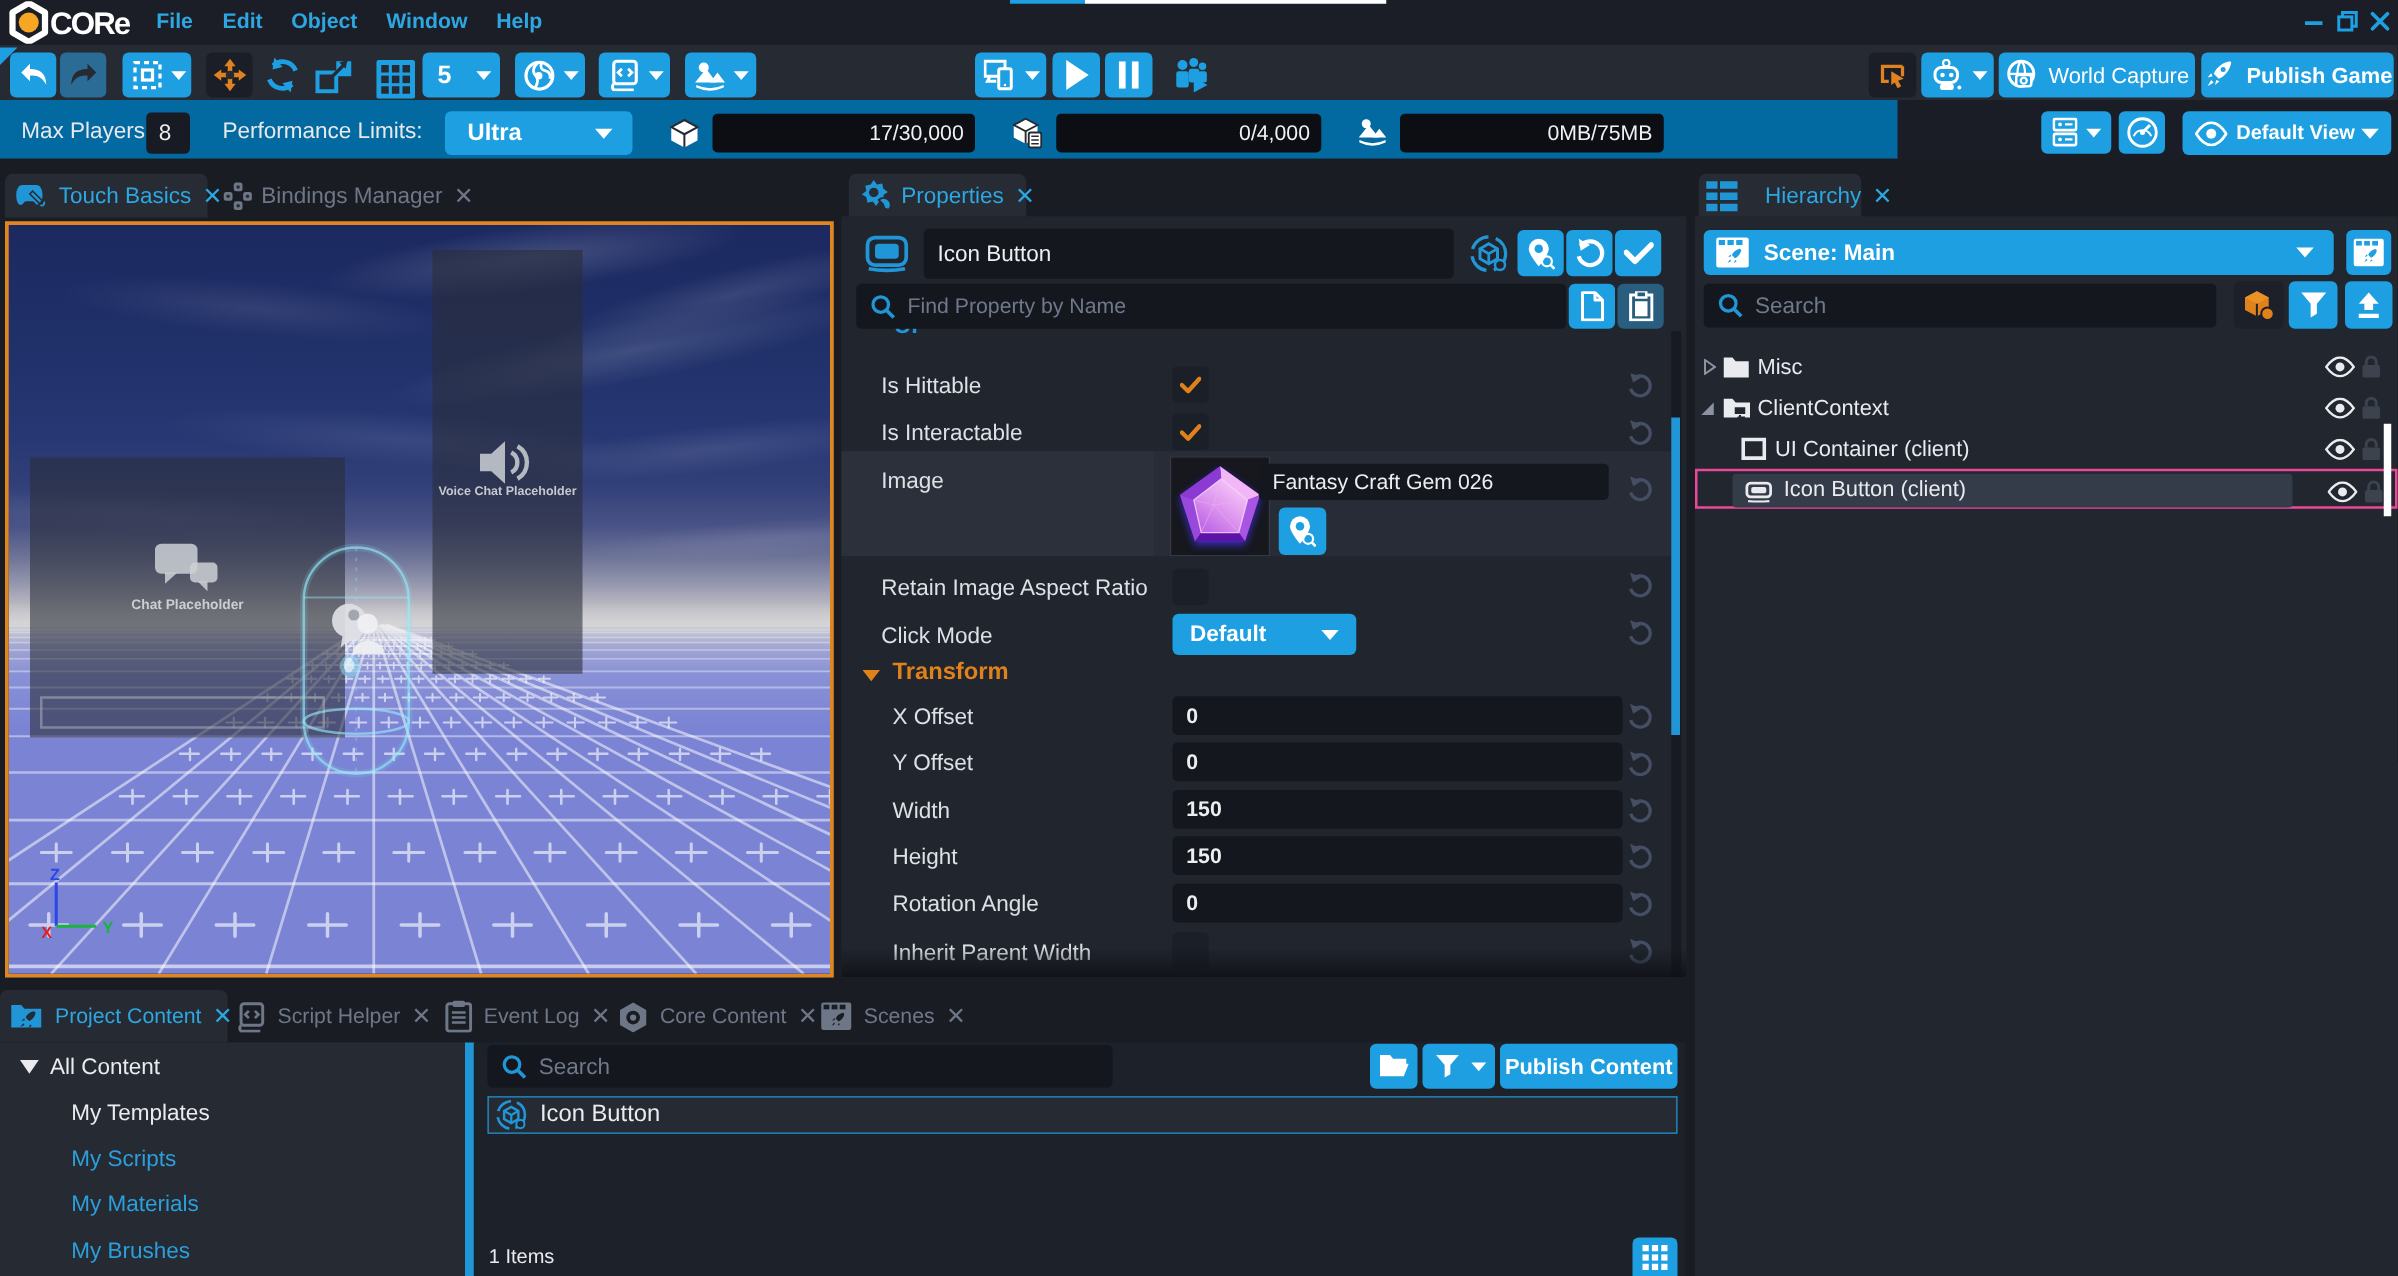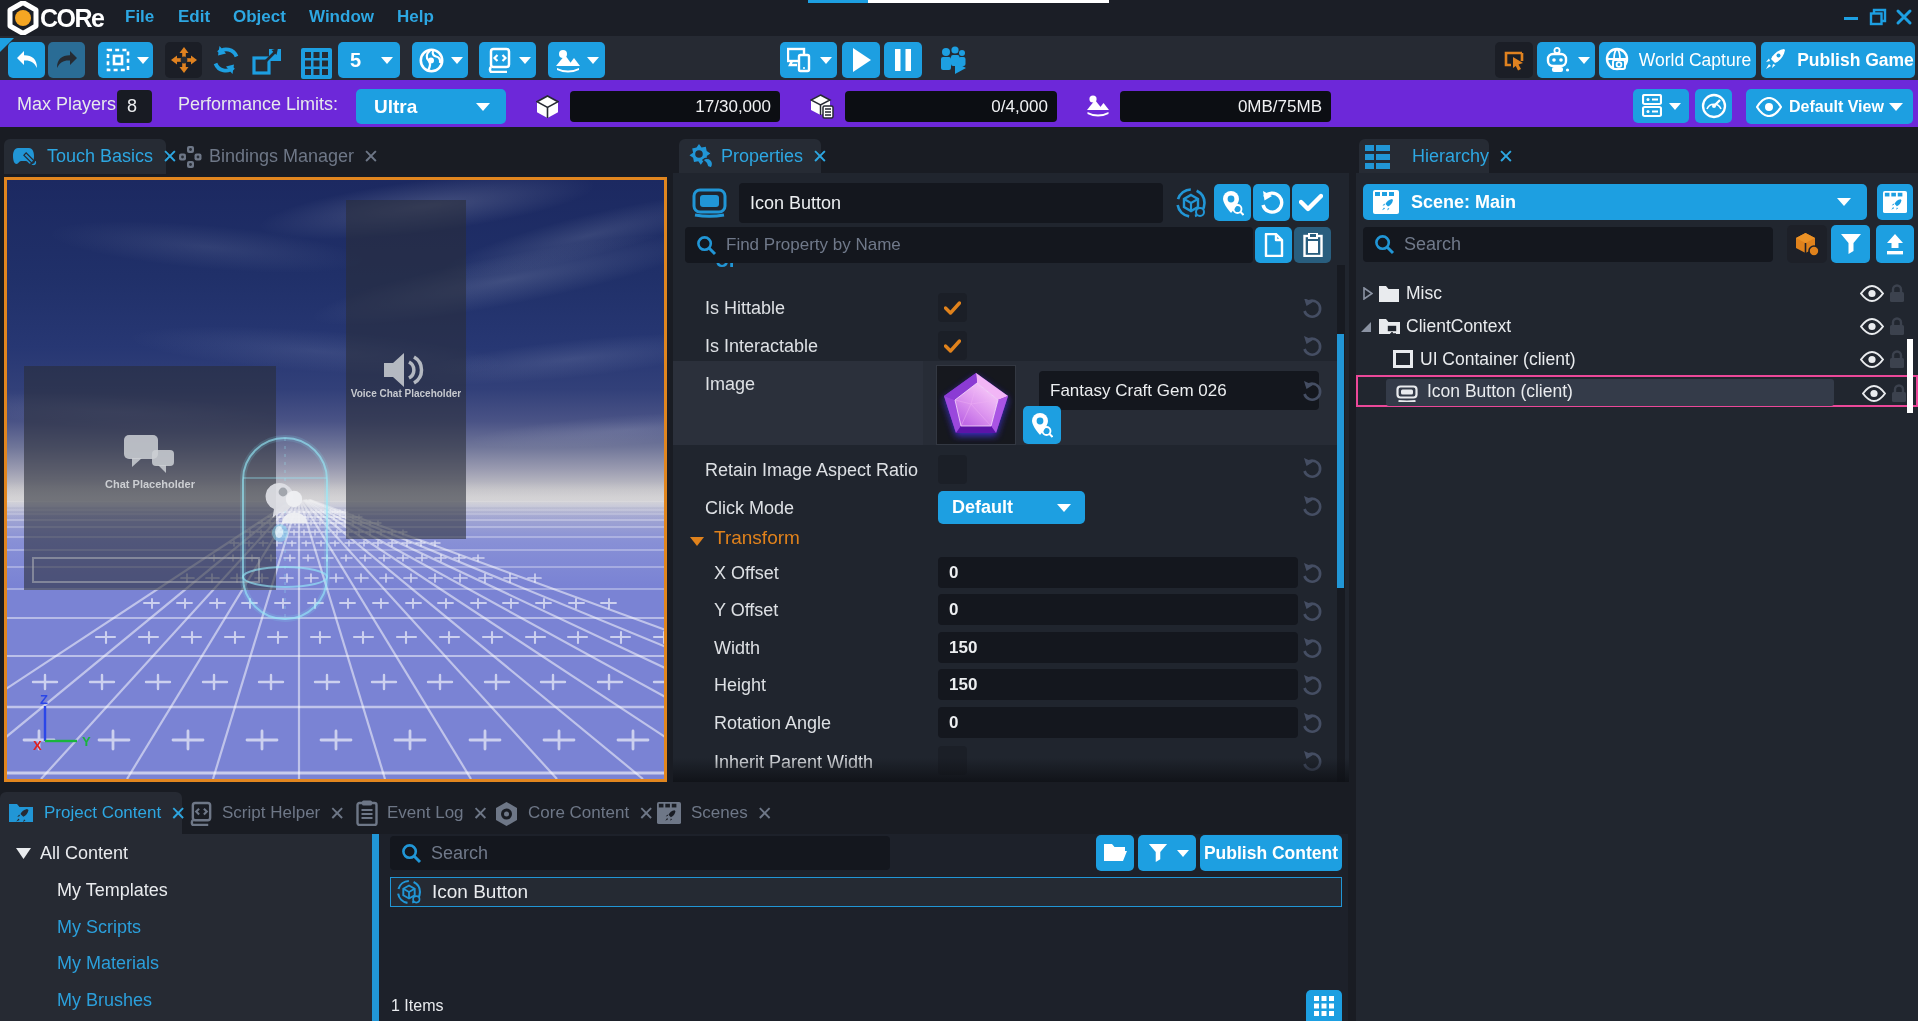--- a/index.html
+++ b/index.html
@@ -4,21 +4,21 @@
 <style>
 * { margin:0; padding:0; box-sizing:border-box; }
 html,body { width:1918px; height:1021px; overflow:hidden; background:#1a1d25;
   font-family:"Liberation Sans", sans-serif; }
 .abs { position:absolute; }
 #root { position:absolute; left:0; top:0; width:1918px; height:1021px; }
 
 
 #titlebar { left:0; top:0; width:1918px; height:36px; background:#1b1e26; }
 #toolbar  { left:0; top:36px; width:1918px; height:44px; background:#262a33; }
-#settings { left:0; top:80px; width:1918px; height:47px; background:#6d28d9; }
+#settings { left:0; top:80px; width:1518px; height:47px; background:#0369a1; }
 #strip    { left:0; top:127px; width:1918px; height:894px; background:#191c23; }
 
 .menuitem { position:absolute; top:7px; color:#2da7e2; font-size:17px; font-weight:bold; }
 
 .btn { position:absolute; background:#1d9fe1; border-radius:5px; display:flex; white-space:nowrap;
   align-items:center; justify-content:center; color:#fff; }
 .btn.dark { background:#1b1e26; }
 .btn.dull { background:#2a6c95; }
 .caret { width:0; height:0; border-left:7px solid transparent; border-right:7px solid transparent;
   border-top:8px solid #fff; }
@@ -724,40 +724,40 @@
           <path d="M39 7 L71 30 L61 34 L40 17 Z" fill="#f2b6f6"></path>
           <path d="M39 7 L40 17 L18 34 L7 30 Z" fill="#8b3bd4"></path>
           <path d="M7 30 L18 34 L24 60 L19 67 Z" fill="#9a48dc"></path>
           <path d="M71 30 L59 67 L54 60 L61 34 Z" fill="#aa54e4"></path>
           <path d="M19 67 L24 60 L54 60 L59 67 Z" fill="#5c14a8"></path>
           <path d="M40 17 L61 34 L54 60 L24 60 L18 34 Z" fill="url(#gface)"></path>
           <path d="M40 17 L61 34 L54 60 L24 60 L18 34 Z" fill="none" stroke="#f9ddfb" stroke-width="1" opacity="0.8"></path>
           <path d="M40 17 L34 38 L24 60 M34 38 L54 60 M34 38 L18 34 M34 38 L61 34" stroke="#eeb2f4" stroke-width="0.8" opacity="0.55" fill="none"></path>
         </svg>
       </div>
-      <div class="input" style="left:366px;top:100px;width:280px;height:39px">Fantasy Craft Gem 026</div>
+      <div class="input" style="left:334px;top:100px;width:280px;height:29px">Fantasy Craft Gem 026</div>
       <div class="btn" style="left:350px;top:135px;width:38px;height:38px">
         <svg width="22" height="26" viewBox="0 0 22 26">
           <path d="M9 1 a 8 8 0 0 1 8 8 c0 5 -8 14 -8 14 s-8 -9 -8 -14 a 8 8 0 0 1 8 -8 Z" fill="#fff"></path>
           <circle cx="9" cy="9" r="3.4" fill="#1d9fe1"></circle>
           <circle cx="15.5" cy="19" r="4" fill="none" stroke="#fff" stroke-width="1.8"></circle>
           <path d="M18.5 22 L21.5 25" stroke="#fff" stroke-width="2"></path>
         </svg>
       </div>
       <div class="plabel" style="left:32px;top:189px">Retain Image Aspect Ratio</div>
       <div class="checkbox" style="left:265px;top:184px"></div>
       <div class="plabel" style="left:32px;top:227px">Click Mode</div>
       <div class="btn" style="left:265px;top:220px;width:147px;height:33px;justify-content:flex-start;padding-left:14px">
         <span style="font-size:18px;font-weight:bold">Default</span>
         <div class="caret" style="position:absolute;right:14px"></div>
       </div>
       <div class="abs" style="left:17px;top:262px"><svg width="14" height="12" viewBox="0 0 14 12">
             <path d="M0 2 L14 2 L7 11 Z" fill="#e0821c"></path>
           </svg></div>
-      <div class="abs" style="left:41px;top:256px;color:#e0821c;font-size:19px;font-weight:normal">Transform</div>
+      <div class="abs" style="left:41px;top:256px;color:#e0821c;font-size:19px;font-weight:bold">Transform</div>
       <div class="plabel" style="left:41px;top:292px">X Offset</div>
       <div class="input" style="left:265px;top:286px;width:360px;height:31px;font-weight:bold">0</div>
       <div class="plabel" style="left:41px;top:329px">Y Offset</div>
       <div class="input" style="left:265px;top:323px;width:360px;height:31px;font-weight:bold">0</div>
       <div class="plabel" style="left:41px;top:367px">Width</div>
       <div class="input" style="left:265px;top:361px;width:360px;height:31px;font-weight:bold">150</div>
       <div class="plabel" style="left:41px;top:404px">Height</div>
       <div class="input" style="left:265px;top:398px;width:360px;height:31px;font-weight:bold">150</div>
       <div class="plabel" style="left:41px;top:442px">Rotation Angle</div>
       <div class="input" style="left:265px;top:436px;width:360px;height:31px;font-weight:bold">0</div>

